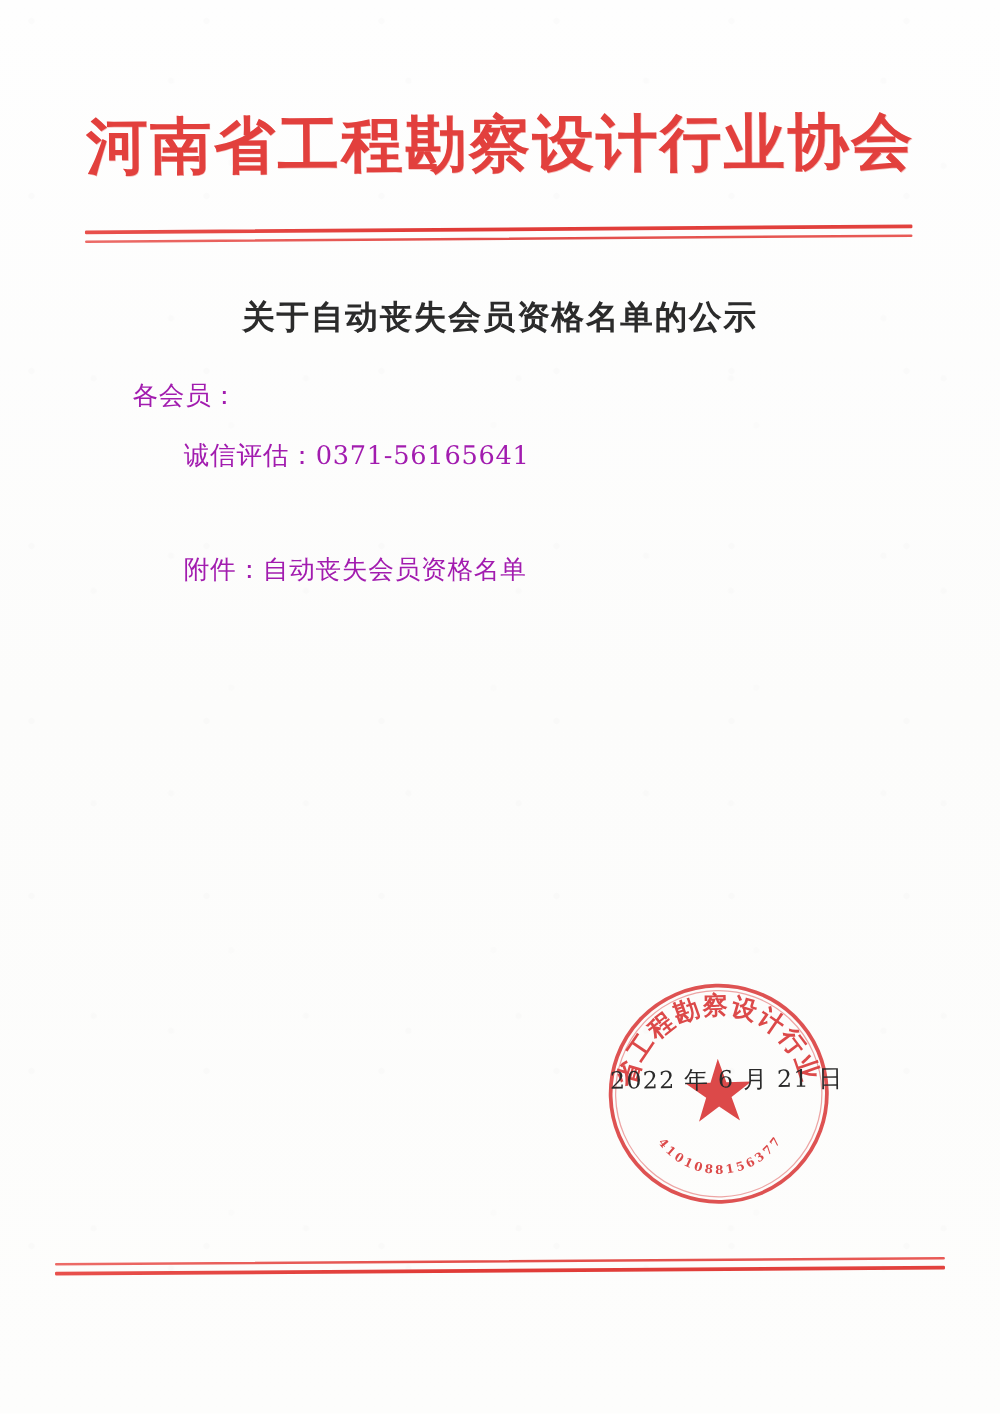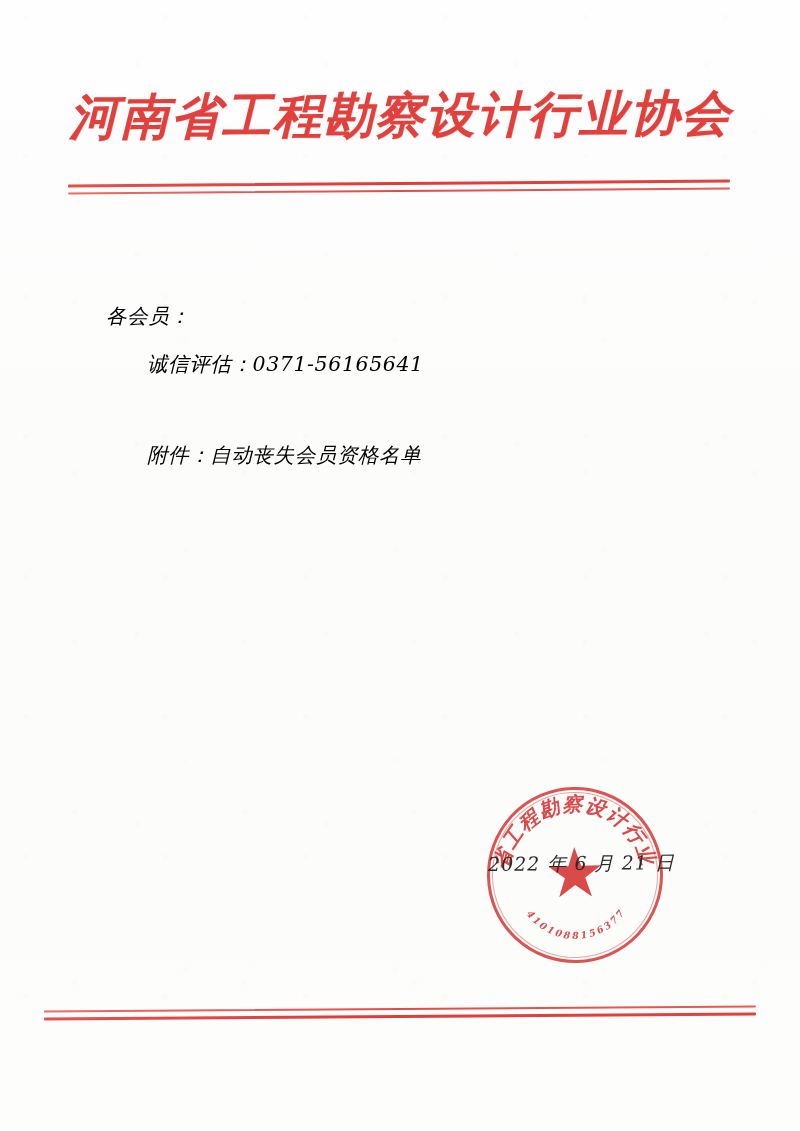--- a/index.html
+++ b/index.html
@@ -7,21 +7,20 @@
     padding: 0;
     background: #ffffff;
   }
   .page {
     position: relative;
     width: 800px;
     height: 1131px;
     background: #fdfdfc;
     overflow: hidden;
     font-family: "DejaVu Serif", "Liberation Serif", serif;
-    font-style: italic;
   }
   
   .paper-noise {
     position: absolute;
     inset: 0;
     background:
       radial-gradient(circle at 18% 12%, rgba(0,0,0,0.012) 0 2px, transparent 3px),
       radial-gradient(circle at 72% 34%, rgba(0,0,0,0.010) 0 2px, transparent 3px),
       radial-gradient(circle at 44% 78%, rgba(0,0,0,0.012) 0 2px, transparent 3px),
       radial-gradient(circle at 88% 62%, rgba(0,0,0,0.009) 0 2px, transparent 3px),
@@ -100,21 +99,21 @@
     color: #2b2b2b;
     white-space: nowrap;
   }
 
   
   .body-area {
     position: absolute;
     top: 296px;
     left: 106px;
     width: 610px;
-    color: #000000;
+    color: #a21caf;
     font-size: 20.5px;
     line-height: 41px;
     letter-spacing: 0.6px;
     font-family: "DejaVu Serif", "Liberation Serif", serif;
   }
   .salutation { margin: 0 0 2px 0; }
   .para {
     margin: 0;
     text-indent: 2.1em;
     text-align: justify;
@@ -205,20 +204,21 @@
 
   <div class="letterhead">
     <div class="letterhead-title">河南省工程勘察设计行业协会</div>
   </div>
 
   <div class="rule-group-top">
     <div class="rule-thick rule-a"></div>
     <div class="rule-thin rule-b"></div>
   </div>
 
+  <div class="doc-title">关于自动丧失会员资格名单的公示</div>
 
   <div class="body-area">
     <p class="salutation">各会员：</p>
 
 
 
     <div class="contact-block">
       <p class="contact-line">
         <span>诚信评估：</span><span>0371-56165641</span>
       </p>

